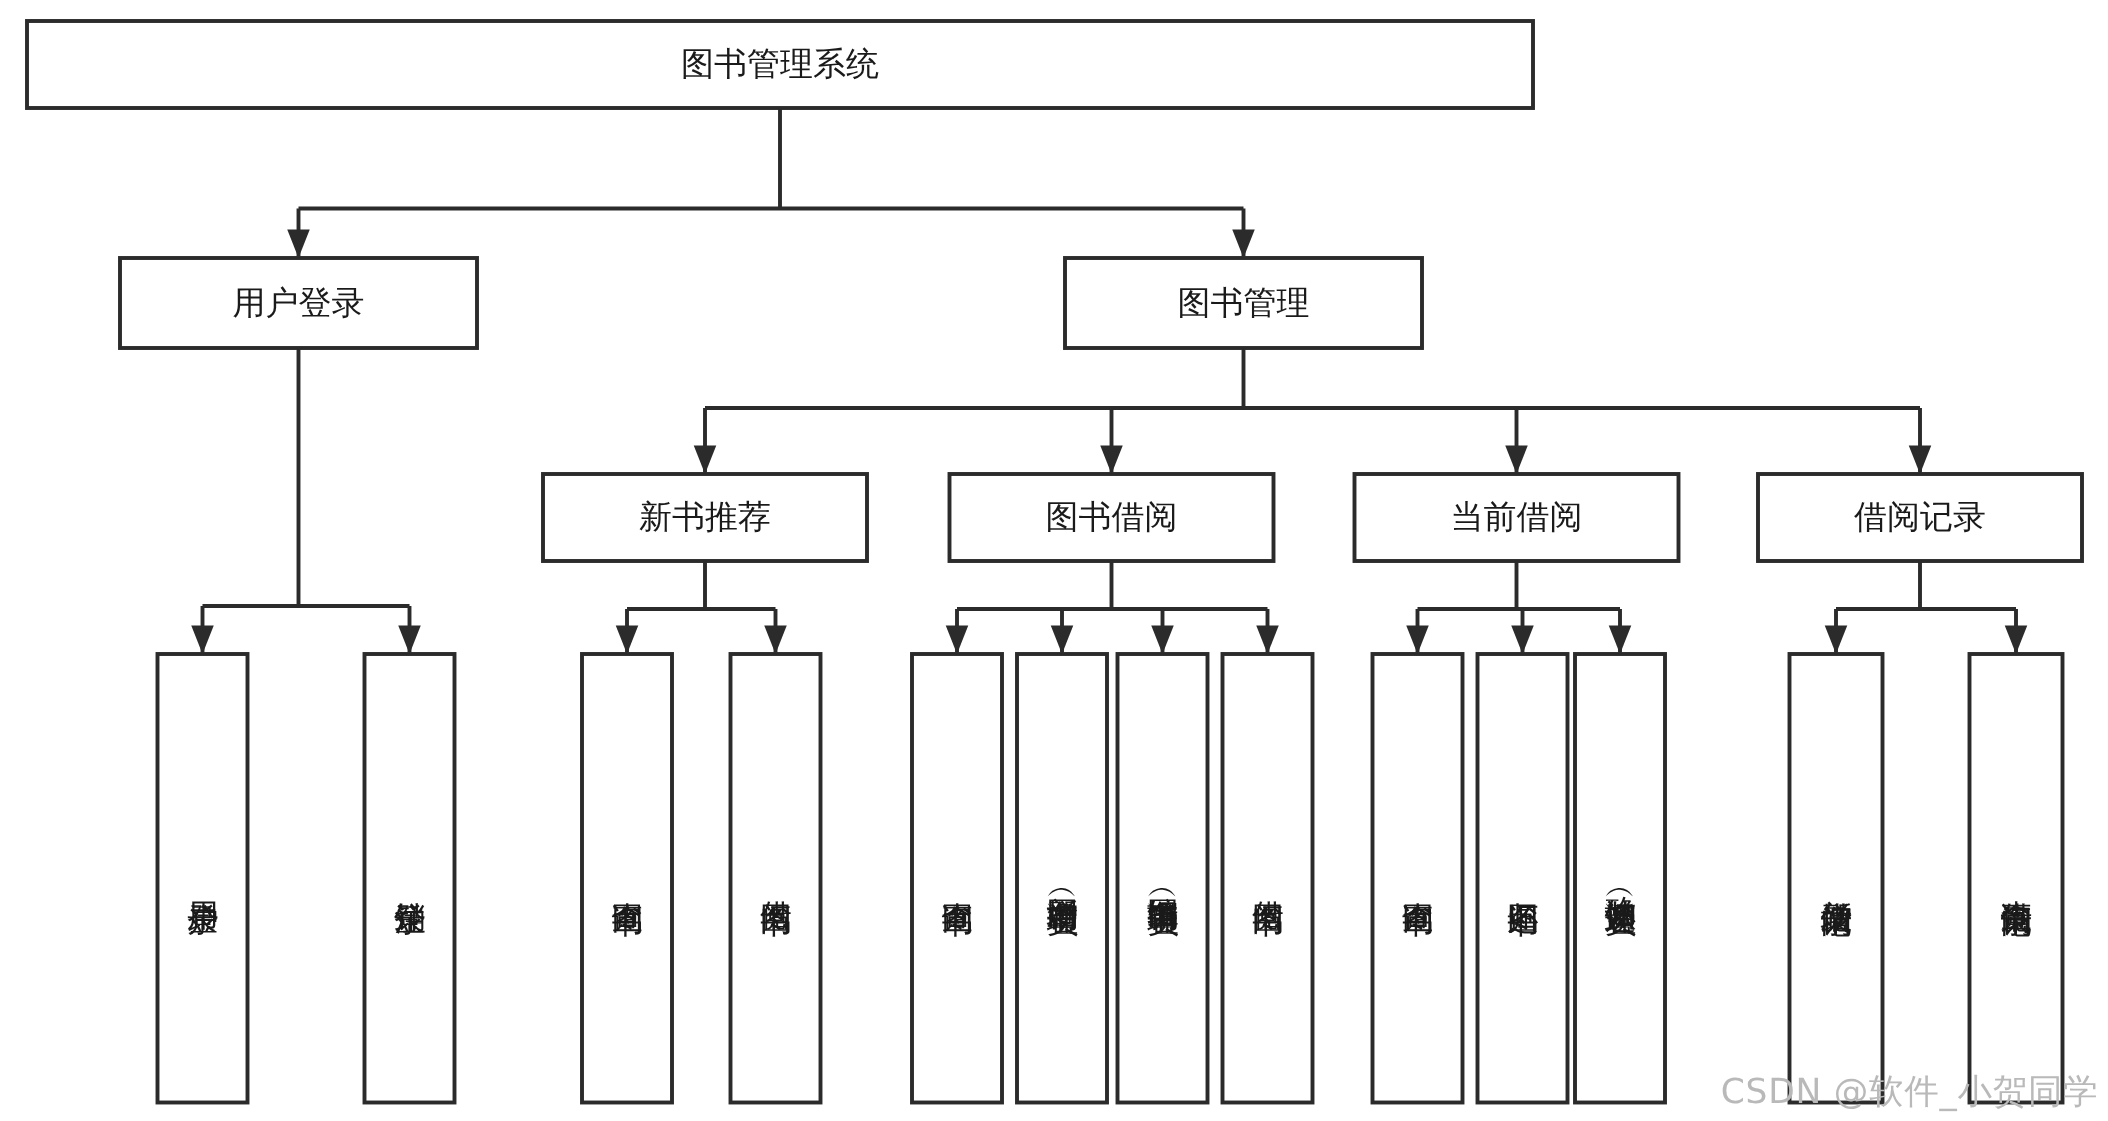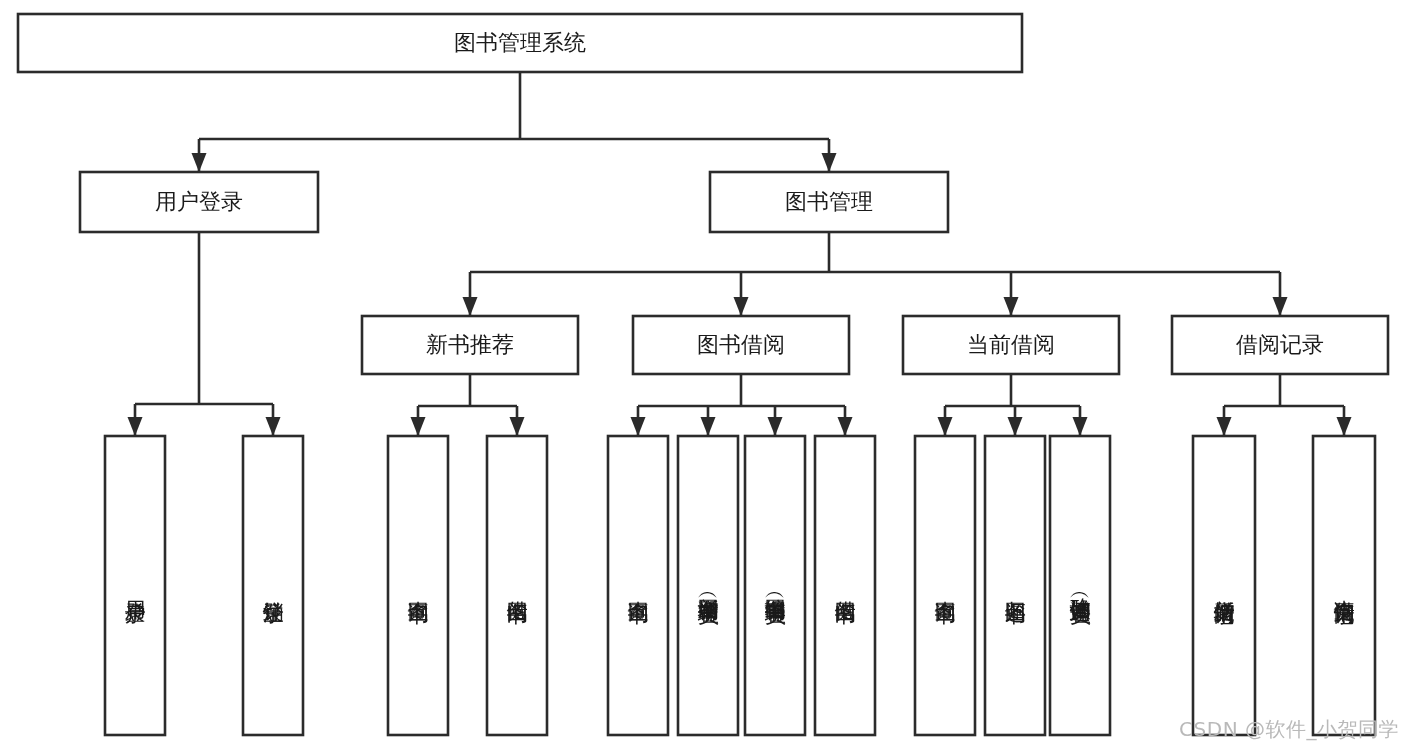--- a/index.html
+++ b/index.html
@@ -65,21 +65,21 @@
     position: absolute;
     display: flex;
     align-items: center;
     justify-content: center;
   }
   .watermark {
     position: absolute;
     right: 6px;
     bottom: 4px;
     font-family: "DejaVu Sans", "Liberation Sans", sans-serif;
-    font-size: 20px;
+    font-size: 23px;
     color: #b9b9b9;
     white-space: nowrap;
     letter-spacing: 0.5px;
   }
 </style>
 </head>
 <body>
 
 <div id="diagram-root">
   <svg class="diagram-canvas" viewBox="0 0 1405 747">

